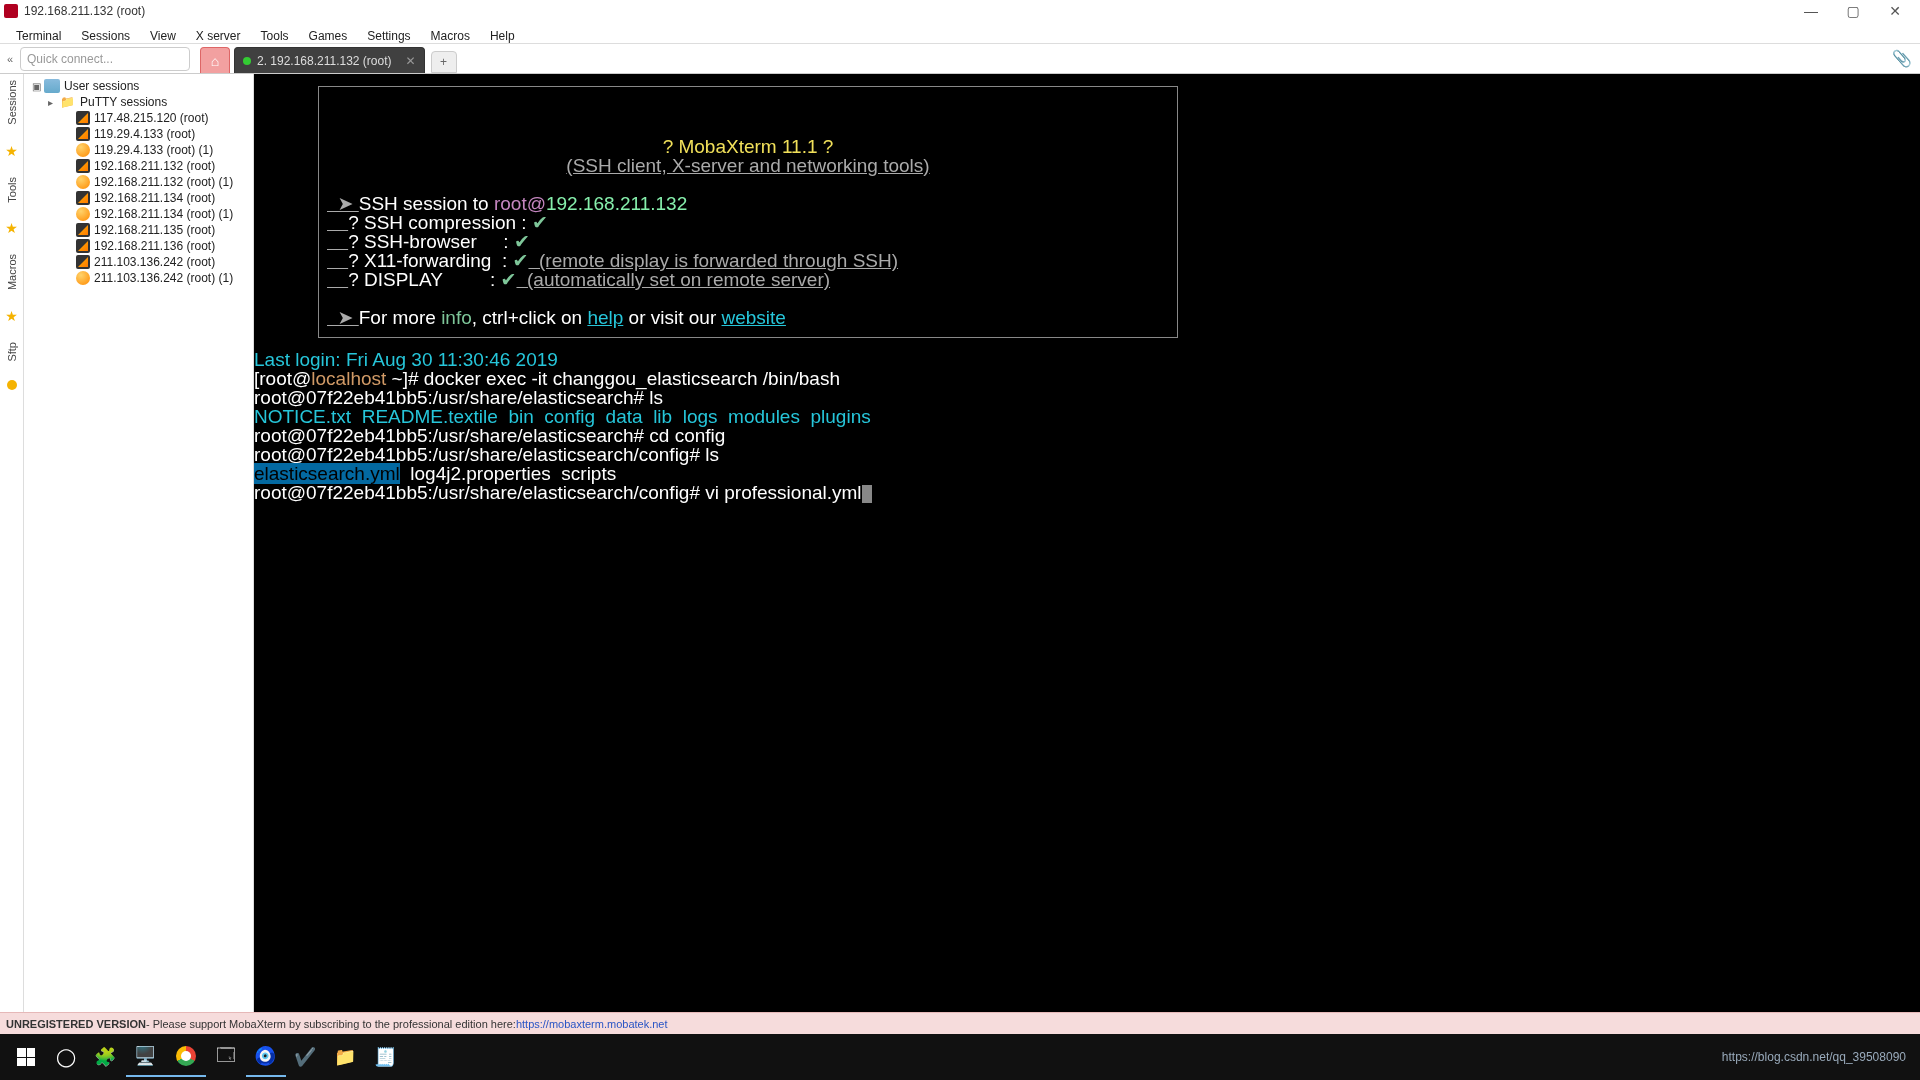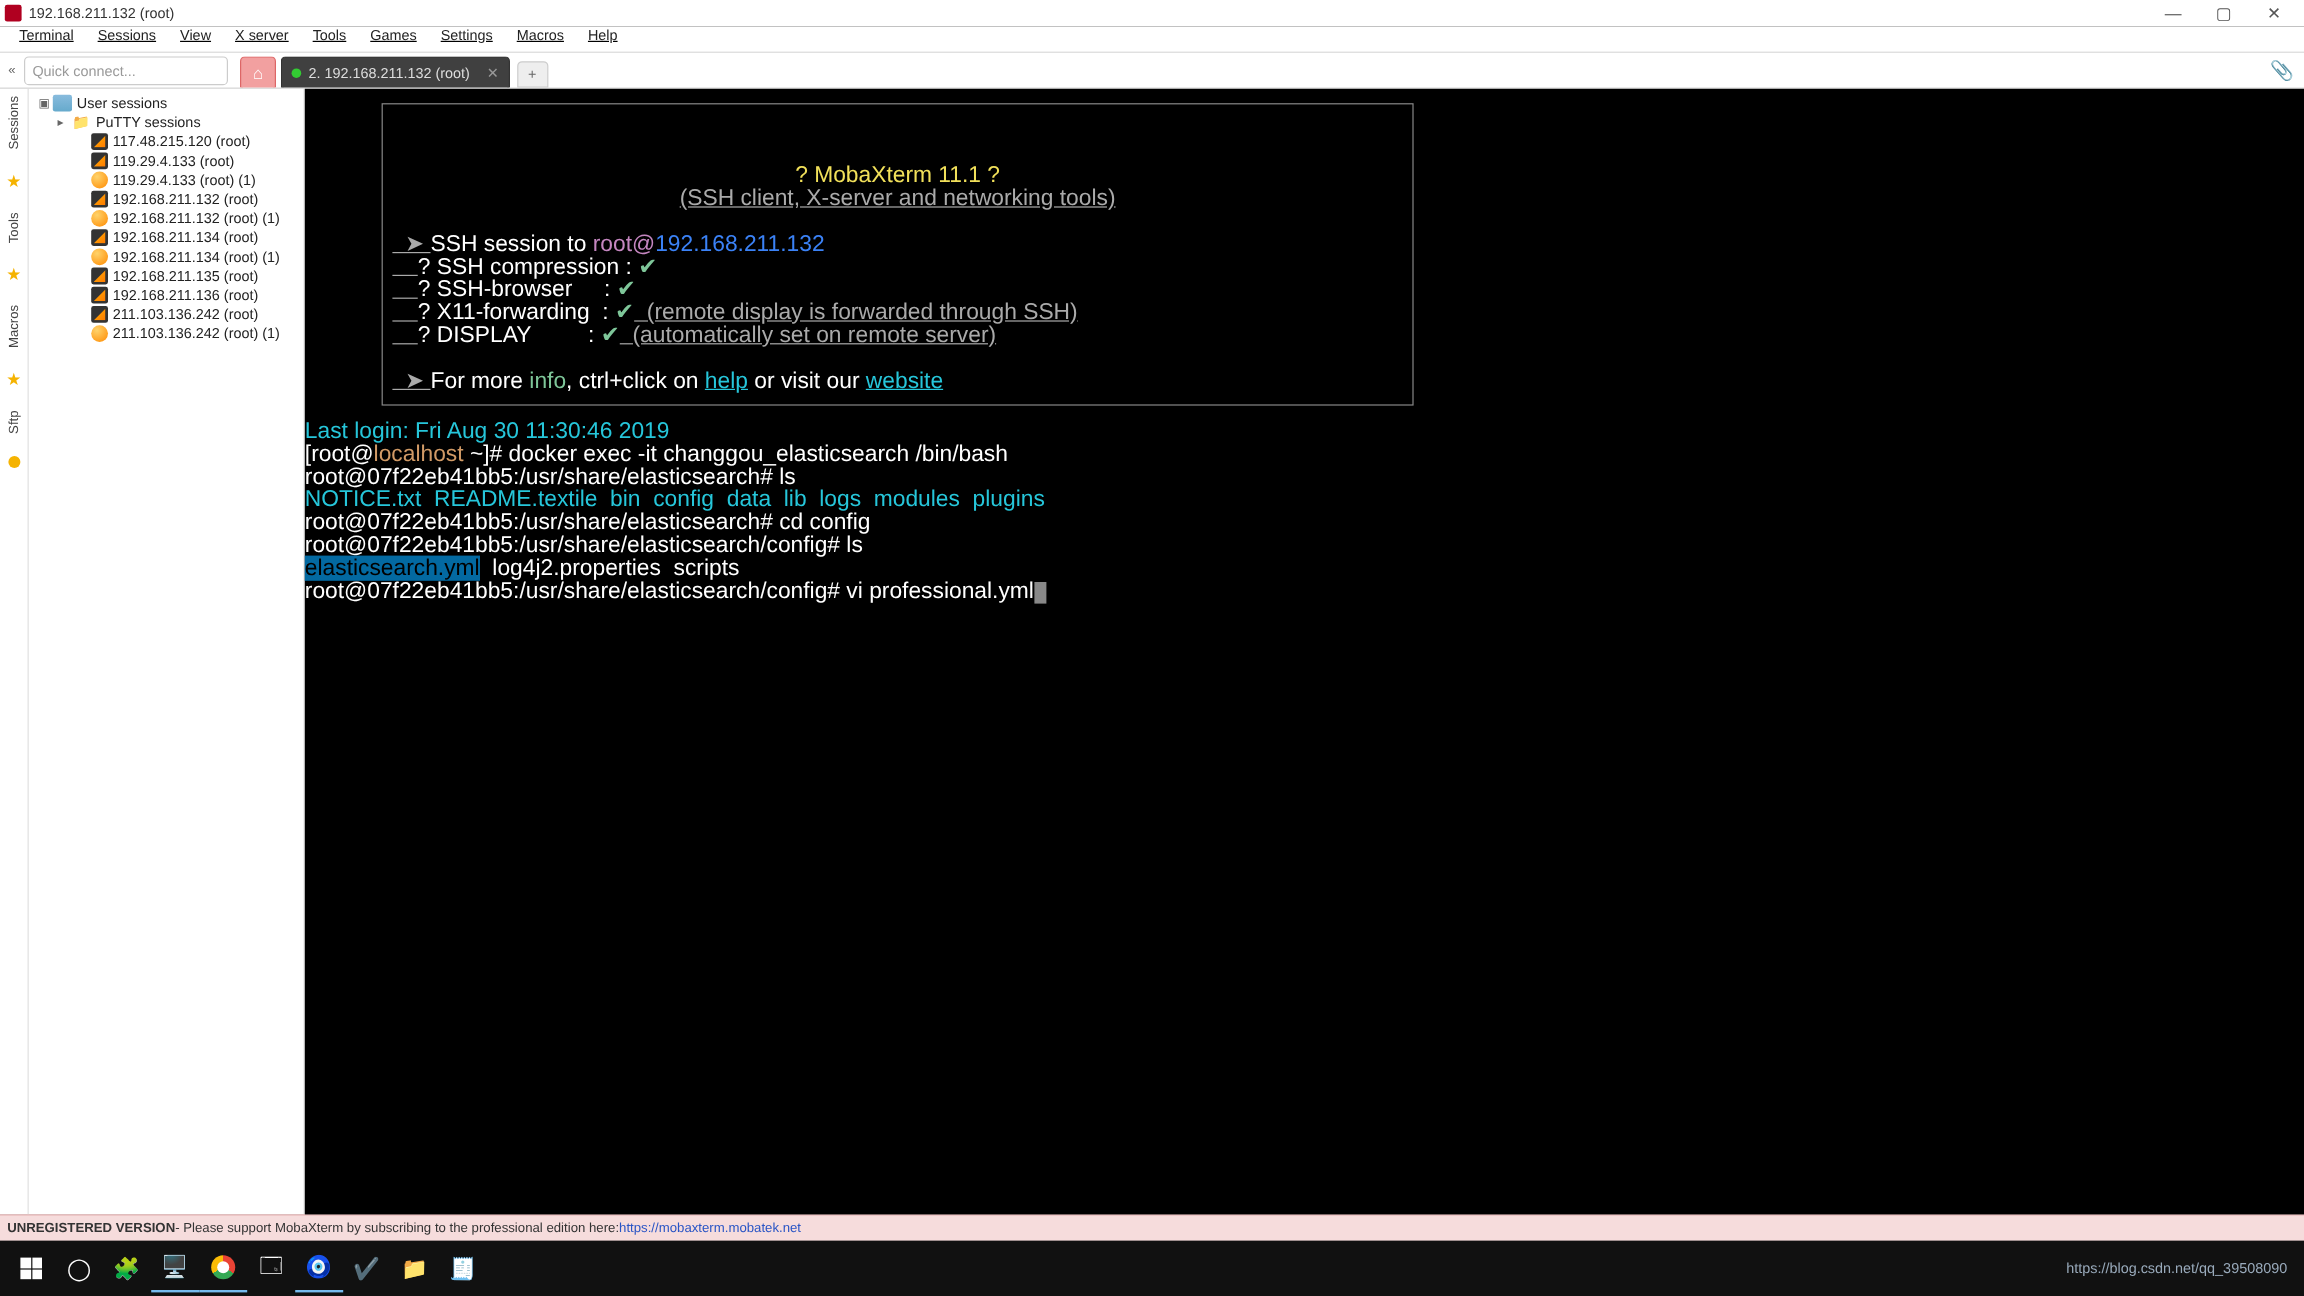--- a/index.html
+++ b/index.html
@@ -5,21 +5,21 @@
 * { box-sizing: border-box; font-family: "Segoe UI", Tahoma, sans-serif; }
 body { margin: 0; width: 1920px; height: 1080px; overflow: hidden; background: #000; display: flex; flex-direction: column; font-size: 12px; user-select: none; }
 
 
 .titlebar { height: 22px; background: #fff; display: flex; align-items: center; padding: 0 4px; color: #333; font-size: 12px; }
 .titlebar .appicon { width: 14px; height: 14px; background: #b00020; border-radius: 2px; margin-right: 6px; }
 .titlebar .spacer { flex: 1; }
 .titlebar .ctl { width: 42px; text-align: center; font-size: 14px; color: #555; }
 
 
-.menubar { height: 22px; background: #fff; border-bottom: 1px solid #ddd; display: flex; align-items: flex-start; padding: 0 6px; text-decoration: underline; }
+.menubar { height: 22px; background: #fff; border-bottom: 1px solid #ddd; display: flex; align-items: flex-end; padding: 0 6px; }
 .menubar .mi { padding: 0 10px; color: #222; font-size: 12px; }
 
 
 .toolbar { height: 30px; background: #fff; display: flex; align-items: center; border-bottom: 1px solid #ccc; }
 .sidebar-toggle { width: 20px; text-align: center; color: #666; font-size: 11px; cursor: pointer; }
 .quick-connect { width: 170px; height: 24px; border: 1px solid #ccc; border-radius: 4px; padding: 2px 6px; color: #999; display:flex; align-items:center; font-size:12px; }
 .tabs { display: flex; align-items: flex-end; margin-left: 10px; height: 100%; }
 .hometab { width: 30px; height: 26px; background: #f2a0a0; border-radius: 4px 4px 0 0; display:flex; align-items:center; justify-content:center; margin-right:4px; border:1px solid #d66; border-bottom:none; }
 .hometab span { color: #fff; font-size: 14px; }
 .sessiontab { height: 26px; background: #404040; color: #ddd; border-radius: 4px 4px 0 0; display:flex; align-items:center; padding:0 8px; font-size:12px; border:1px solid #333; border-bottom:none; }
@@ -51,21 +51,21 @@
 .terminal { flex:1; background:#000; color:#fff; font-family: "Consolas","Courier New",monospace; font-size:19px; line-height:1.0; padding:0; position:relative; display:flex; flex-direction:column; }
 .termbox { border:1px solid #888; margin:12px 0 0 64px; width:860px; padding:10px 8px; white-space:pre; }
 .termbody { padding:12px 0 0 0; white-space:pre; }
 .c-yellow { color:#f1e05a;margin-top:40px; }
 .c-gray { color:#aaa;text-decoration:underline; }
 .c-purple { color:#c586c0; }
 .c-cyan { color:#26c6da; }
 .c-green { color:#7ec699; }
 .c-orange { color:#d19a66; }
 .c-link { color:#26c6da; text-decoration:underline; }
-.c-mag { color:#3b82f6; }
+.c-mag { color:#86efac; }
 .check { color:#7ec699; }
 .hl { background:#0369a1; color:#000; }
 .curblock { display:inline-block; width:10px; height:18px; background:#888; vertical-align:text-bottom; }
 
 .statusbar { height:22px; background:#f6dcdc; border-top:1px solid #e6b8b8; display:flex; align-items:center; font-size:11px; color:#333; padding:0 6px;text-align:center; }
 .statusbar a { color:#2854c5; text-decoration:none; }
 
 .taskbar { height:46px; background:#111; display:flex; align-items:center; padding:0 6px; }
 .taskbar .tb { width:40px; height:40px; display:flex; align-items:center; justify-content:center; color:#fff; font-size:18px; }
 .taskbar .tb.active { border-bottom:2px solid #76b9ed; }

